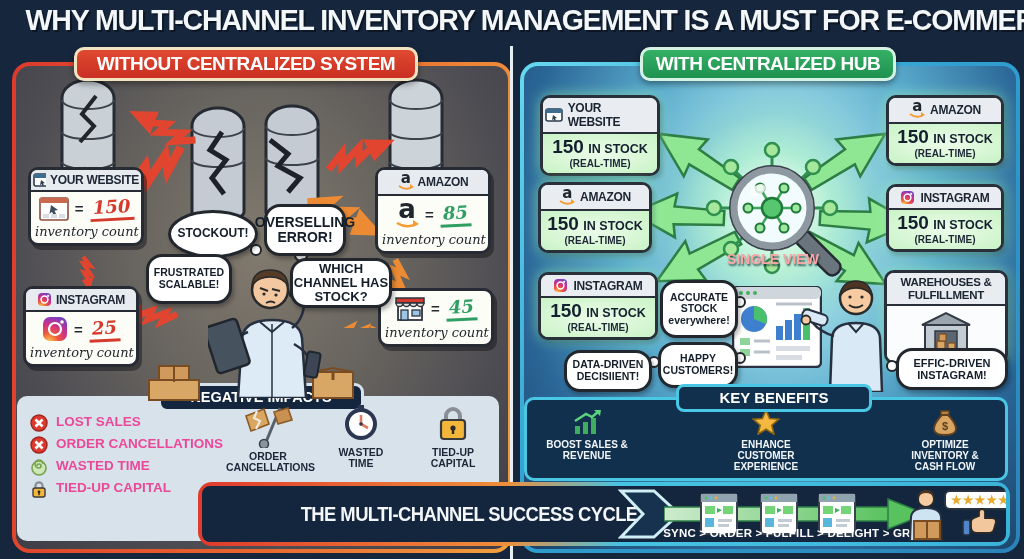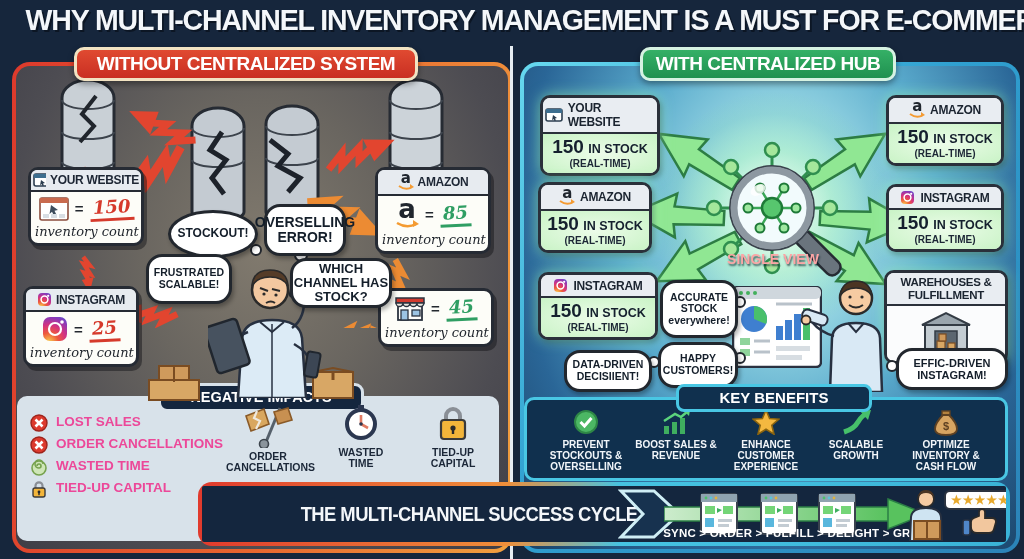--- a/index.html
+++ b/index.html
@@ -77,21 +77,21 @@
         justify-content:space-between;align-items:flex-start;padding:8px 14px 0;box-sizing:border-box;}
   .benefits-badge{position:absolute;left:676px;top:384px;width:190px;height:22px;line-height:22px;
         background:#10304e;color:#fff;font-weight:800;font-size:15px;text-align:center;
         border:3px solid #49c7e4;border-radius:8px;z-index:23;}
   .benefit{width:92px;text-align:center;color:#f2f6fa;font-weight:800;font-size:10px;line-height:1.12;}
   .benefit .bicon{height:28px;display:flex;align-items:center;justify-content:center;margin-bottom:3px;}
   
   .cycle-frame{position:absolute;left:198px;top:482px;width:812px;height:64px;border-radius:14px;
         padding:4px;z-index:40;box-sizing:border-box;
         background:linear-gradient(90deg,#e03a2d,#ef8f3a 38%,#46c3e2 52%,#3ab3d8);}
-  .cycle-inner{background:#14263e;border-radius:2px;height:100%;position:relative;overflow:hidden;}
+  .cycle-inner{background:#14263e;border-radius:8px;height:100%;position:relative;overflow:hidden;}
   .cycle-title{position:absolute;left:84px;top:0;height:56px;display:flex;align-items:center;
         color:#f4f7fa;font-weight:800;font-size:20px;letter-spacing:-.6px;transform:scaleX(.92);
         white-space:nowrap;}
   .cycle-steps{position:absolute;left:440px;top:41px;width:310px;text-align:center;color:#fff;
         font-weight:800;font-size:11.5px;letter-spacing:.2px;white-space:nowrap;}
   .stars-pill{position:absolute;left:742px;top:4px;background:#fff;border:2px solid #2b3340;
         border-radius:6px;padding:1px 5px;color:#e8a92c;font-size:12px;letter-spacing:1px;
         font-weight:800;white-space:nowrap;}
   
   .abs{position:absolute;}
@@ -622,52 +622,36 @@
       <span>EFFIC-DRIVEN INSTAGRAM!</span>
     </div>
   <div class="dot" style="left:734px;top:296px;width:8px;height:8px"></div>
   <div class="dot" style="left:734px;top:352px;width:8px;height:8px"></div>
   <div class="dot" style="left:648px;top:356px;width:8px;height:8px"></div>
   <div class="dot" style="left:886px;top:360px;width:8px;height:8px"></div>
 
   <div class="benefits">
     <div class="benefit">
       <div class="bicon">
-          <svg width="26" height="26">
-            <circle cx="13" cy="13" r="11" fill="#4cb764" stroke="#2e8746" stroke-width="2"></circle>
-            <path d="M7.5,13 l4,4 7,-8" fill="none" stroke="#fff" stroke-width="3"></path>
-          </svg>
-        </div>
-      <span>PREVENT STOCKOUTS &amp; OVERSELLING</span></div>
-    <div class="benefit">
-      <div class="bicon">
           <svg width="30" height="26">
             <rect x="3" y="17" width="5" height="8" fill="#3fae5f"></rect>
             <rect x="11" y="13" width="5" height="12" fill="#3fae5f"></rect>
             <rect x="19" y="9" width="5" height="16" fill="#3fae5f"></rect>
             <polyline points="3,12 14,5 20,8 27,2" fill="none" stroke="#5bd47d" stroke-width="2.5"></polyline>
             <polygon points="22,1 29,1 28,7" fill="#5bd47d"></polygon>
           </svg>
         </div>
       <span>BOOST SALES &amp; REVENUE</span></div>
     <div class="benefit">
       <div class="bicon">
           <svg width="28" height="26">
             <polygon points="14,1 17.6,9.5 26.8,10.2 19.8,16.2 22,25.2 14,20.3 6,25.2 8.2,16.2 1.2,10.2 10.4,9.5" fill="#f4b840" stroke="#8a6410" stroke-width="1.6"></polygon>
           </svg>
         </div>
       <span>ENHANCE CUSTOMER EXPERIENCE</span></div>
-    <div class="benefit">
-      <div class="bicon">
-          <svg width="30" height="26">
-            <path d="M3,23 Q13,20 17,13 T27,4" fill="none" stroke="#46c06a" stroke-width="5"></path>
-            <polygon points="19,2 30,1 27,11" fill="#46c06a"></polygon>
-          </svg>
-        </div>
-      <span>SCALABLE GROWTH</span></div>
     <div class="benefit">
       <div class="bicon">
           <svg width="26" height="28">
             <rect x="9" y="3" width="8" height="4" fill="#b5823e" stroke="#5f4122" stroke-width="1.4"></rect>
             <path d="M10,7 q-8,8 -8,14 q0,6 11,6 q11,0 11,-6 q0,-6 -8,-14 z" fill="#d8a562" stroke="#5f4122" stroke-width="1.8"></path>
             <text x="13" y="22" text-anchor="middle" font-size="11" font-weight="bold" fill="#5f4122">$</text>
           </svg>
         </div>
       <span>OPTIMIZE INVENTORY &amp; CASH FLOW</span></div>
   </div>

